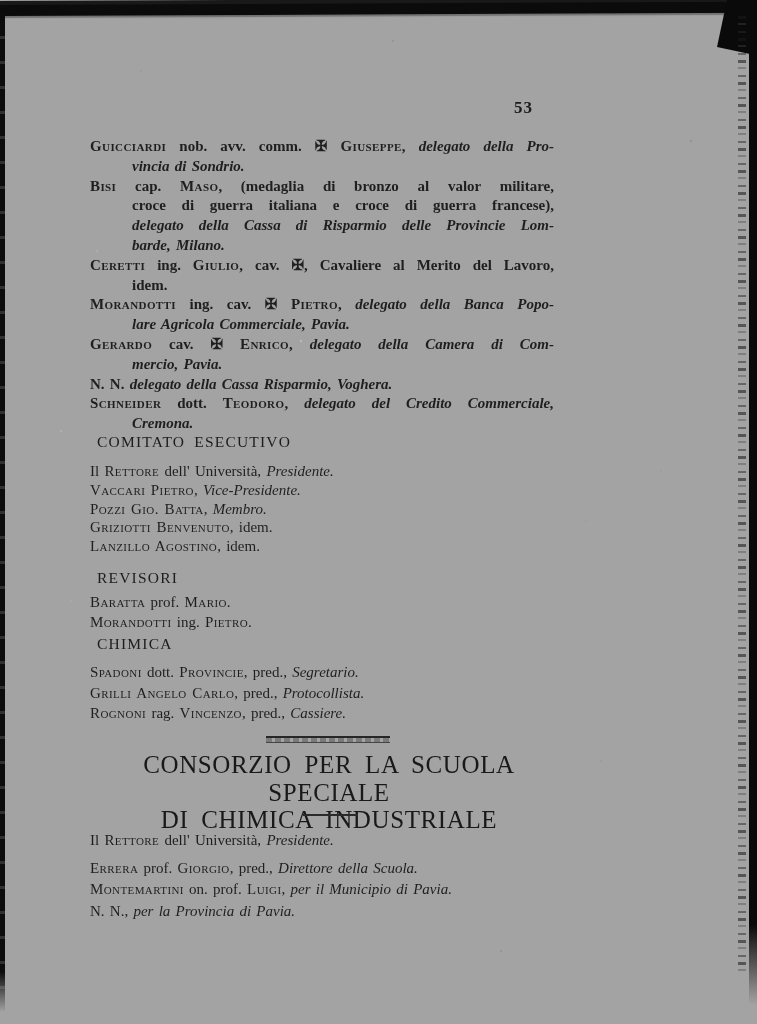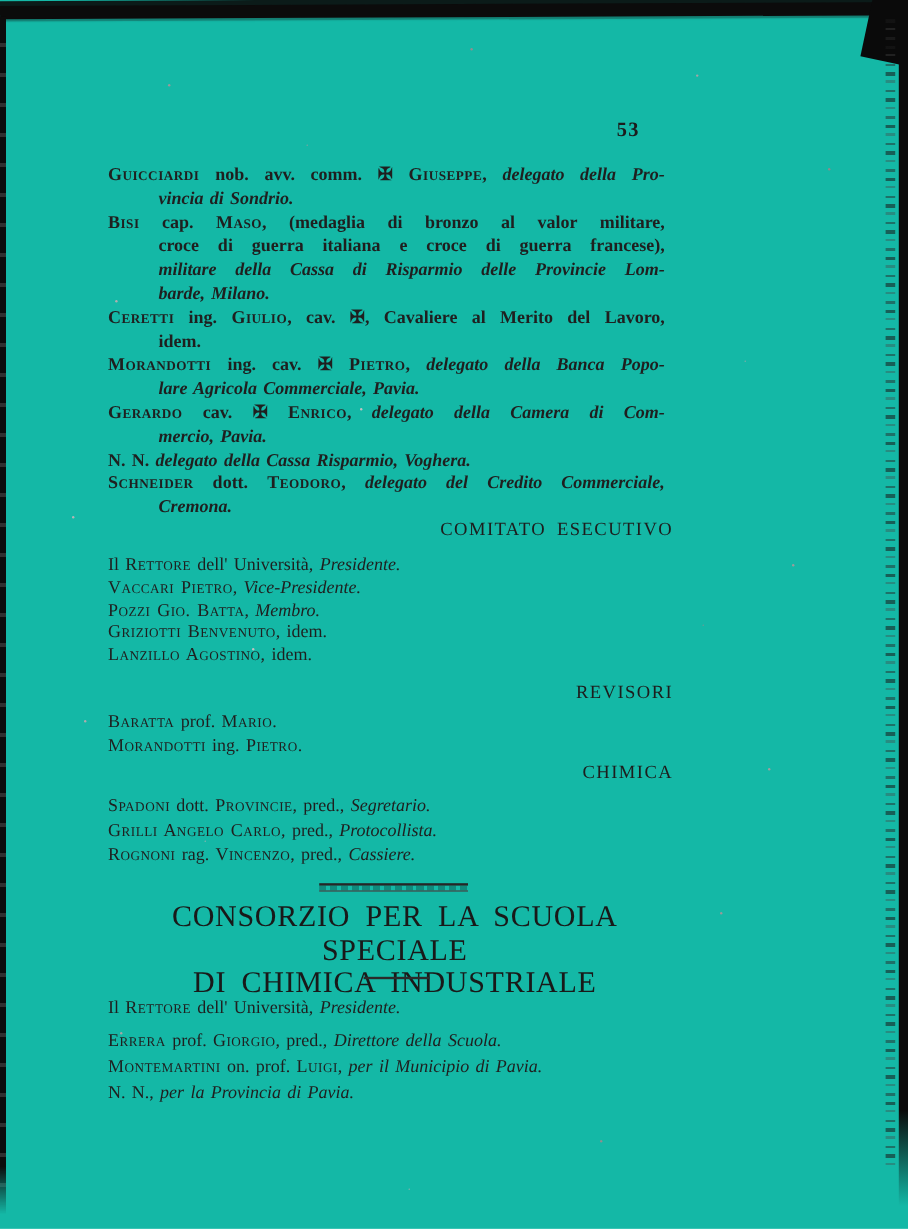--- a/index.html
+++ b/index.html
@@ -4,21 +4,21 @@
 <style>
   html,body{margin:0;padding:0;}
   body{
     width:757px;height:1024px;
     background:#ffffff;
     font-family:"Liberation Serif","DejaVu Serif",serif;
     overflow:hidden;
   }
   .scan{
     position:absolute;left:0;top:0;width:757px;height:1024px;
-    background:#14b8a6;
+    background:#a3a3a3;
   }
   
   .edge-top{
     position:absolute;left:0;top:5px;width:102%;height:11px;
     background:#0b0b0b;
     transform:rotate(-0.25deg);transform-origin:0 0;
     box-shadow:0 2px 1px rgba(20,20,20,.35), 0 -4px 0 rgba(10,10,10,.9);
   }
   .edge-corner{
     position:absolute;right:-8px;top:-10px;width:42px;height:62px;
@@ -67,21 +67,21 @@
   .list-revisori{top:592px;font-size:15px;line-height:20px;}
   .list-uffici{top:662px;font-size:15px;line-height:20.5px;}
   .consorzio-intro{top:830px;font-size:15px;line-height:20px;}
   .consorzio-list{top:858px;font-size:15px;line-height:21.3px;}
   .ln.ind{padding-left:42px;}
   .ln.j{text-align:justify;text-align-last:justify;}
   .sc{font-variant:small-caps;letter-spacing:0.4px;}
   .i{font-style:italic;}
   .r{font-style:normal;}
   .h-small{
-    position:absolute;left:97px;width:464px;text-align:right;
+    position:absolute;left:97px;width:464px;text-align:left;
     font-size:15.5px;letter-spacing:1.2px;word-spacing:4px;color:#1d1d1d;
   }
   .h-comitato{top:433px;}
   .h-revisori{top:569px;}
   .h-uffici{top:635px;}
   .divider{
     position:absolute;left:266px;top:736px;width:124px;height:4px;
     border-top:2px solid #262626;border-bottom:1px solid #444;
     background:repeating-linear-gradient(90deg,rgba(0,0,0,.25) 0 6px,rgba(0,0,0,0) 6px 9px);
   }
@@ -106,21 +106,21 @@
   <div class="edge-left"></div>
   <div class="specks"></div>
 
   <div class="pn">53</div>
 
   <div class="block delegates">
       <div class="ln j"><span class="sc">Guicciardi</span><span class="r"> nob. avv. comm. ✠ </span><span class="sc">Giuseppe</span><span class="r">, </span><span class="i">delegato della Pro-</span></div>
       <div class="ln ind"><span class="i">vincia di Sondrio.</span></div>
       <div class="ln j"><span class="sc">Bisi</span><span class="r"> cap. </span><span class="sc">Maso</span><span class="r">, (medaglia di bronzo al valor militare,</span></div>
       <div class="ln ind j"><span class="r">croce di guerra italiana e croce di guerra francese),</span></div>
-      <div class="ln ind j"><span class="i">militare della Cassa di Risparmio delle Provincie Lom-</span></div>
+      <div class="ln ind j"><span class="i">delegato della Cassa di Risparmio delle Provincie Lom-</span></div>
       <div class="ln ind"><span class="i">barde, Milano.</span></div>
       <div class="ln j"><span class="sc">Ceretti</span><span class="r"> ing. </span><span class="sc">Giulio</span><span class="r">, cav. ✠, Cavaliere al Merito del Lavoro,</span></div>
       <div class="ln ind"><span class="r">idem.</span></div>
       <div class="ln j"><span class="sc">Morandotti</span><span class="r"> ing. cav. ✠ </span><span class="sc">Pietro</span><span class="r">, </span><span class="i">delegato della Banca Popo-</span></div>
       <div class="ln ind"><span class="i">lare Agricola Commerciale, Pavia.</span></div>
       <div class="ln j"><span class="sc">Gerardo</span><span class="r"> cav. ✠ </span><span class="sc">Enrico</span><span class="r">, </span><span class="i">delegato della Camera di Com-</span></div>
       <div class="ln ind"><span class="i">mercio, Pavia.</span></div>
       <div class="ln"><span class="r">N. N. </span><span class="i">delegato della Cassa Risparmio, Voghera.</span></div>
       <div class="ln j"><span class="sc">Schneider</span><span class="r"> dott. </span><span class="sc">Teodoro</span><span class="r">, </span><span class="i">delegato del Credito Commerciale,</span></div>
       <div class="ln ind"><span class="i">Cremona.</span></div>

